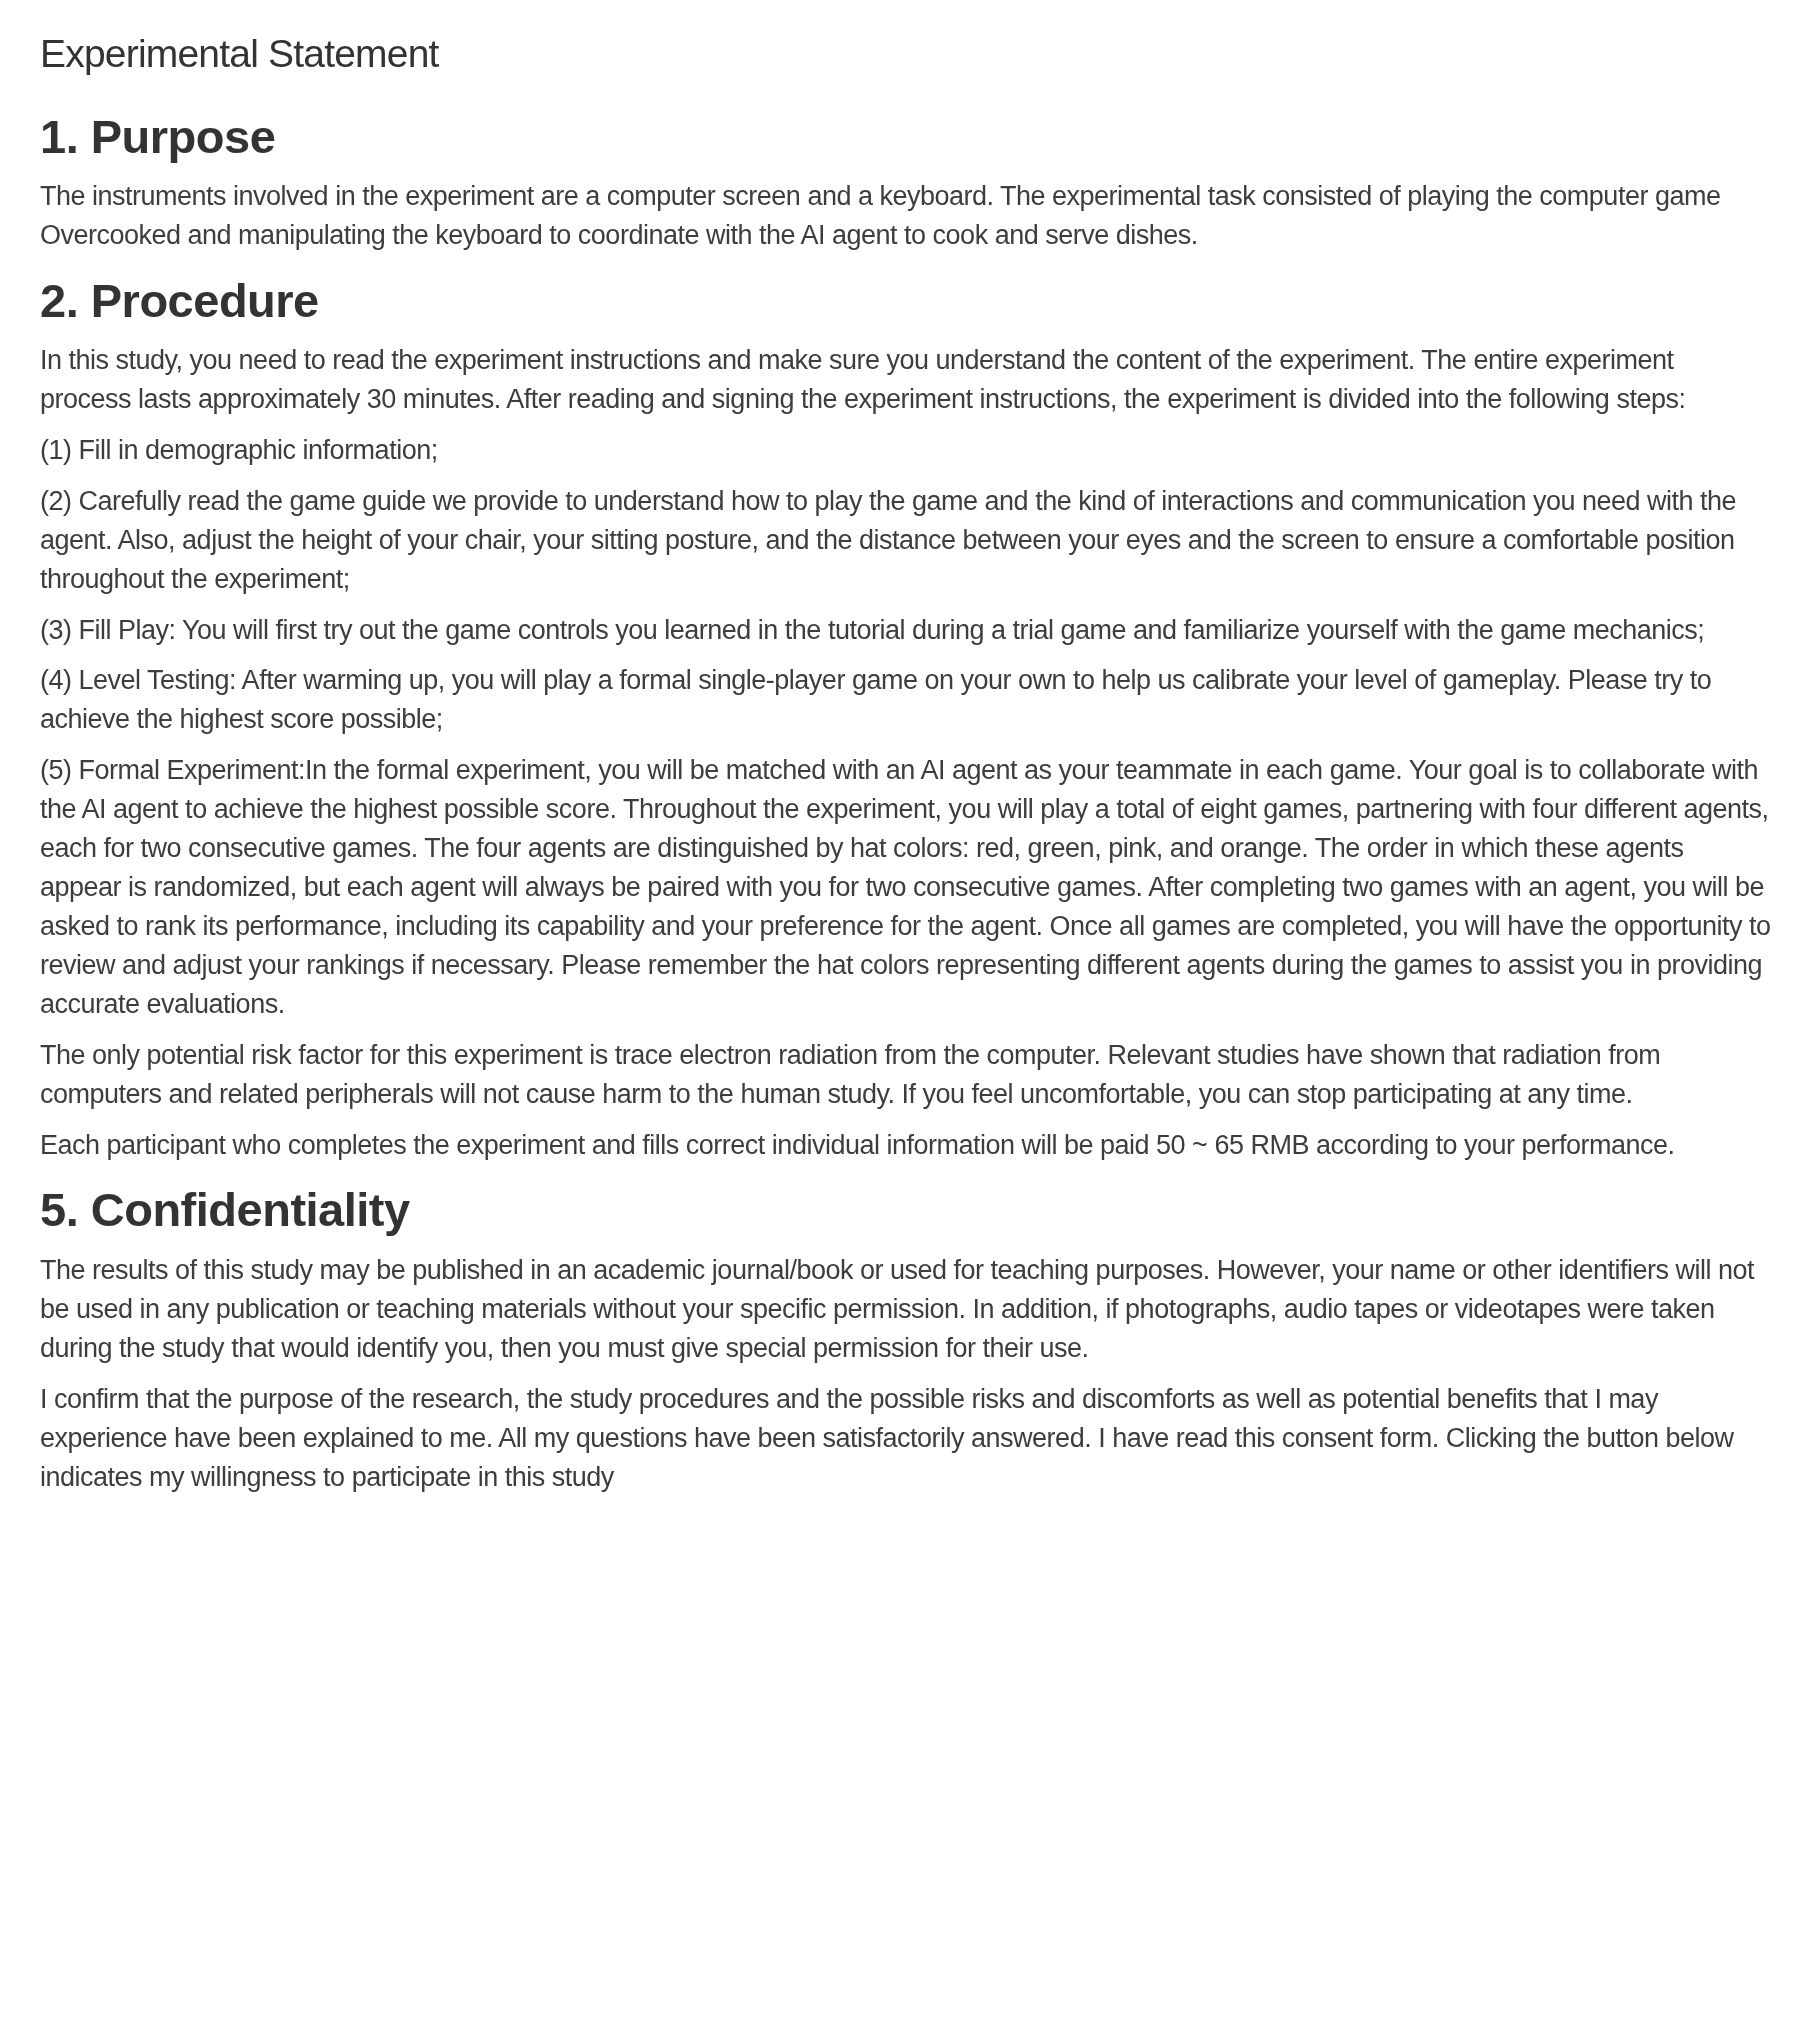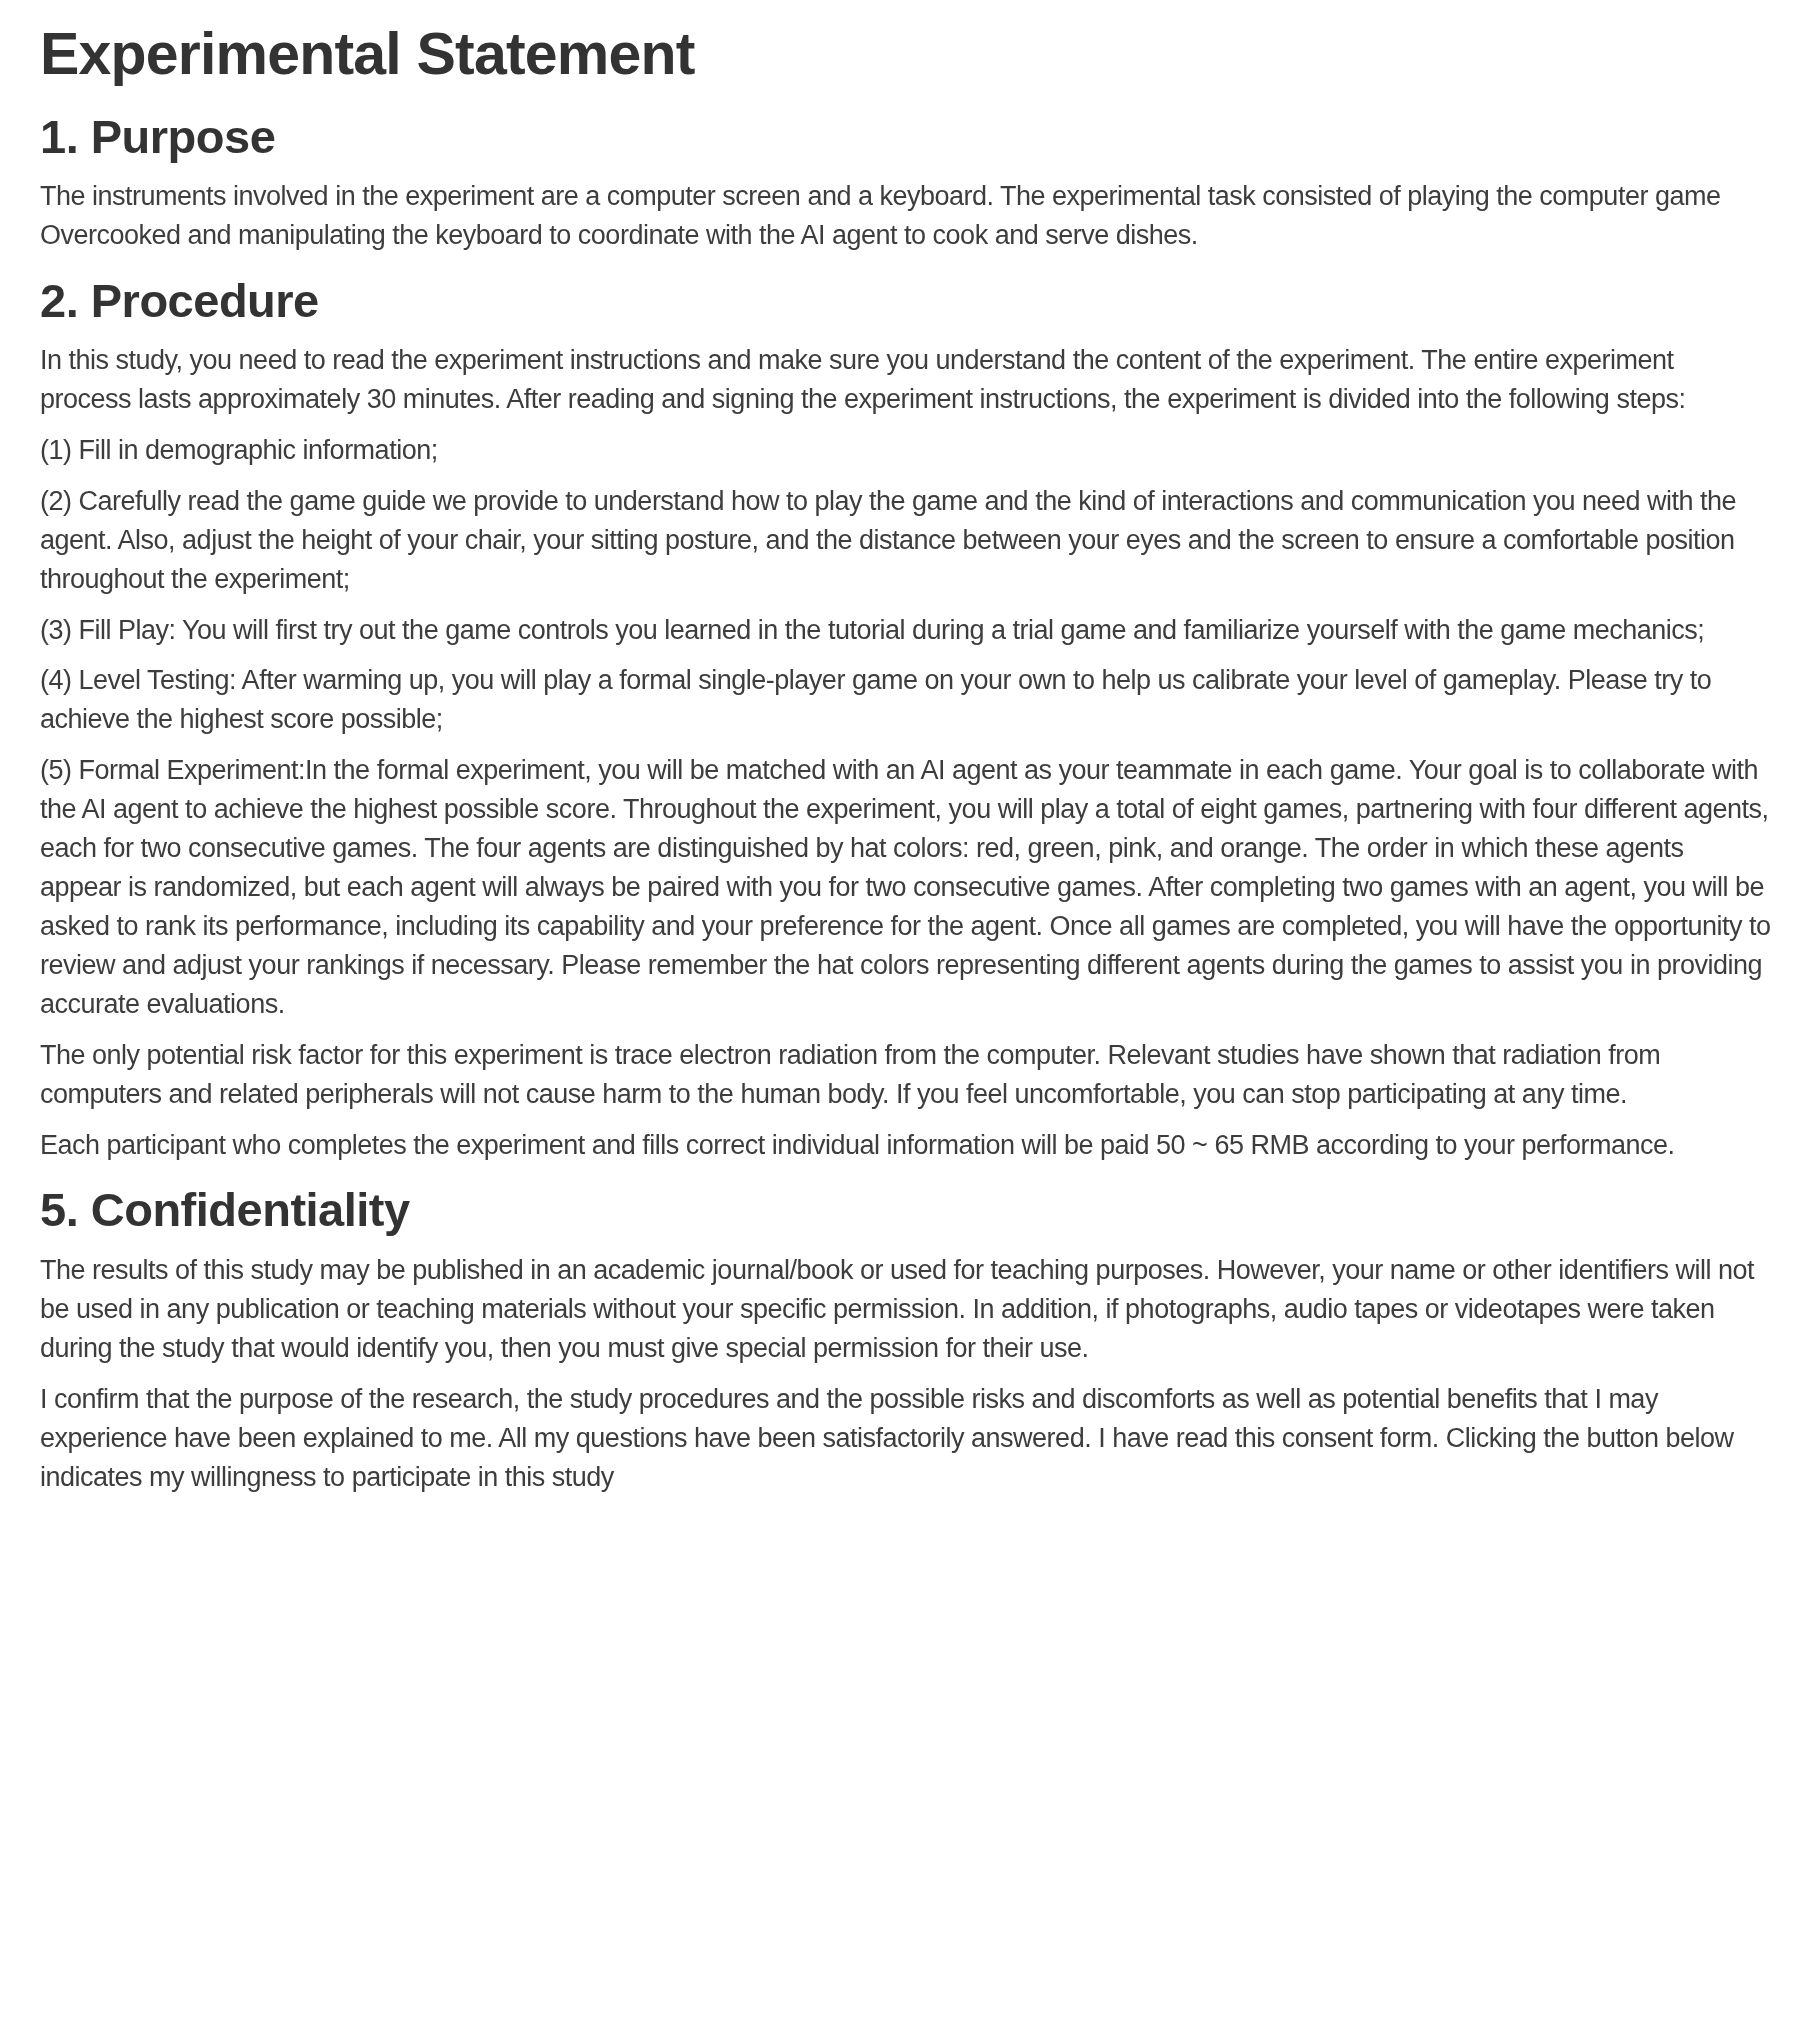--- a/index.html
+++ b/index.html
@@ -24,23 +24,23 @@
     width: 100%;
     height: 100%;
     padding: 17px 42px 0 40px;
     color: var(--body-text);
     font-size: 27px;
     line-height: 39px;
     letter-spacing: -0.5px;
   }
   .doc h1 {
     margin: 0;
-    font-size: 59px;
+    font-size: 39px;
     line-height: 74px;
-    font-weight: 700;
+    font-weight: 400;
     letter-spacing: -0.8px;
     color: var(--heading-text);
   }
   .doc h2 {
     margin: 18.6px 0 13.5px 0;
     font-size: 47px;
     line-height: 54px;
     font-weight: 700;
     letter-spacing: -0.5px;
     color: var(--heading-text);
@@ -59,20 +59,20 @@
   <div id="sections">
       <h2>1. Purpose</h2>
       <p><span>The instruments involved in the experiment are a computer screen and a keyboard. The experimental task consisted of playing the computer game Overcooked and manipulating the keyboard to coordinate with the AI agent to cook and serve dishes.</span></p>
       <h2>2. Procedure</h2>
       <p><span>In this study, you need to read the experiment instructions and make sure you understand the content of the experiment. The entire experiment process lasts approximately </span><span class="b">30 minutes</span><span>. After reading and signing the experiment instructions, the experiment is divided into the following steps:</span></p>
       <p><span>(1) Fill in demographic information;</span></p>
       <p><span>(2) Carefully read the game guide we provide to understand how to play the game and the kind of interactions and communication you need with the agent. Also, adjust the height of your chair, your sitting posture, and the distance between your eyes and the screen to ensure a comfortable position throughout the experiment;</span></p>
       <p><span>(3) </span><span class="b">Fill Play</span><span>: You will first try out the game controls you learned in the tutorial during a trial game and familiarize yourself with the game mechanics;</span></p>
       <p><span>(4) </span><span class="b">Level Testing</span><span>: After warming up, you will play a formal single-player game on your own to help us calibrate your level of gameplay. Please try to achieve the highest score possible;</span></p>
       <p><span>(5) </span><span class="b">Formal Experiment:</span><span>In the formal experiment, you will be matched with an AI agent as your teammate in each game. Your goal is to collaborate with the AI agent to achieve the highest possible score. Throughout the experiment, you will play a total of eight games, partnering with four different agents, each for two consecutive games. </span><span class="b">The four agents are distinguished by hat colors: red, green, pink, and orange. The order in which these agents appear is randomized, but each agent will always be paired with you for two consecutive games.</span><span> After completing two games with an agent, you will be asked to rank its performance, including its capability and your preference for the agent. Once all games are completed, you will have the opportunity to review and adjust your rankings if necessary. Please remember the hat colors representing different agents during the games to assist you in providing accurate evaluations.</span></p>
-      <p><span>The only potential risk factor for this experiment is trace electron radiation from the computer. Relevant studies have shown that radiation from computers and related peripherals will not cause harm to the human body. If you feel uncomfortable, you can stop participating at any time.</span></p>
+      <p><span>The only potential risk factor for this experiment is trace electron radiation from the computer. Relevant studies have shown that radiation from computers and related peripherals will not cause harm to the human study. If you feel uncomfortable, you can stop participating at any time.</span></p>
       <p><span>Each participant who completes the experiment and fills correct individual information will be paid 50 ~ 65 RMB according to your performance.</span></p>
       <h2>5. Confidentiality</h2>
       <p><span>The results of this study may be published in an academic journal/book or used for teaching purposes. However, your name or other identifiers will not be used in any publication or teaching materials without your specific permission. In addition, if photographs, audio tapes or videotapes were taken during the study that would identify you, then you must give special permission for their use.</span></p>
       <p><span>I confirm that the purpose of the research, the study procedures and the possible risks and discomforts as well as potential benefits that I may experience have been explained to me. All my questions have been satisfactorily answered. I have read this consent form. Clicking the button below indicates my willingness to participate in this study</span></p>
     </div>
 </article>
 
 
 </body></html>

